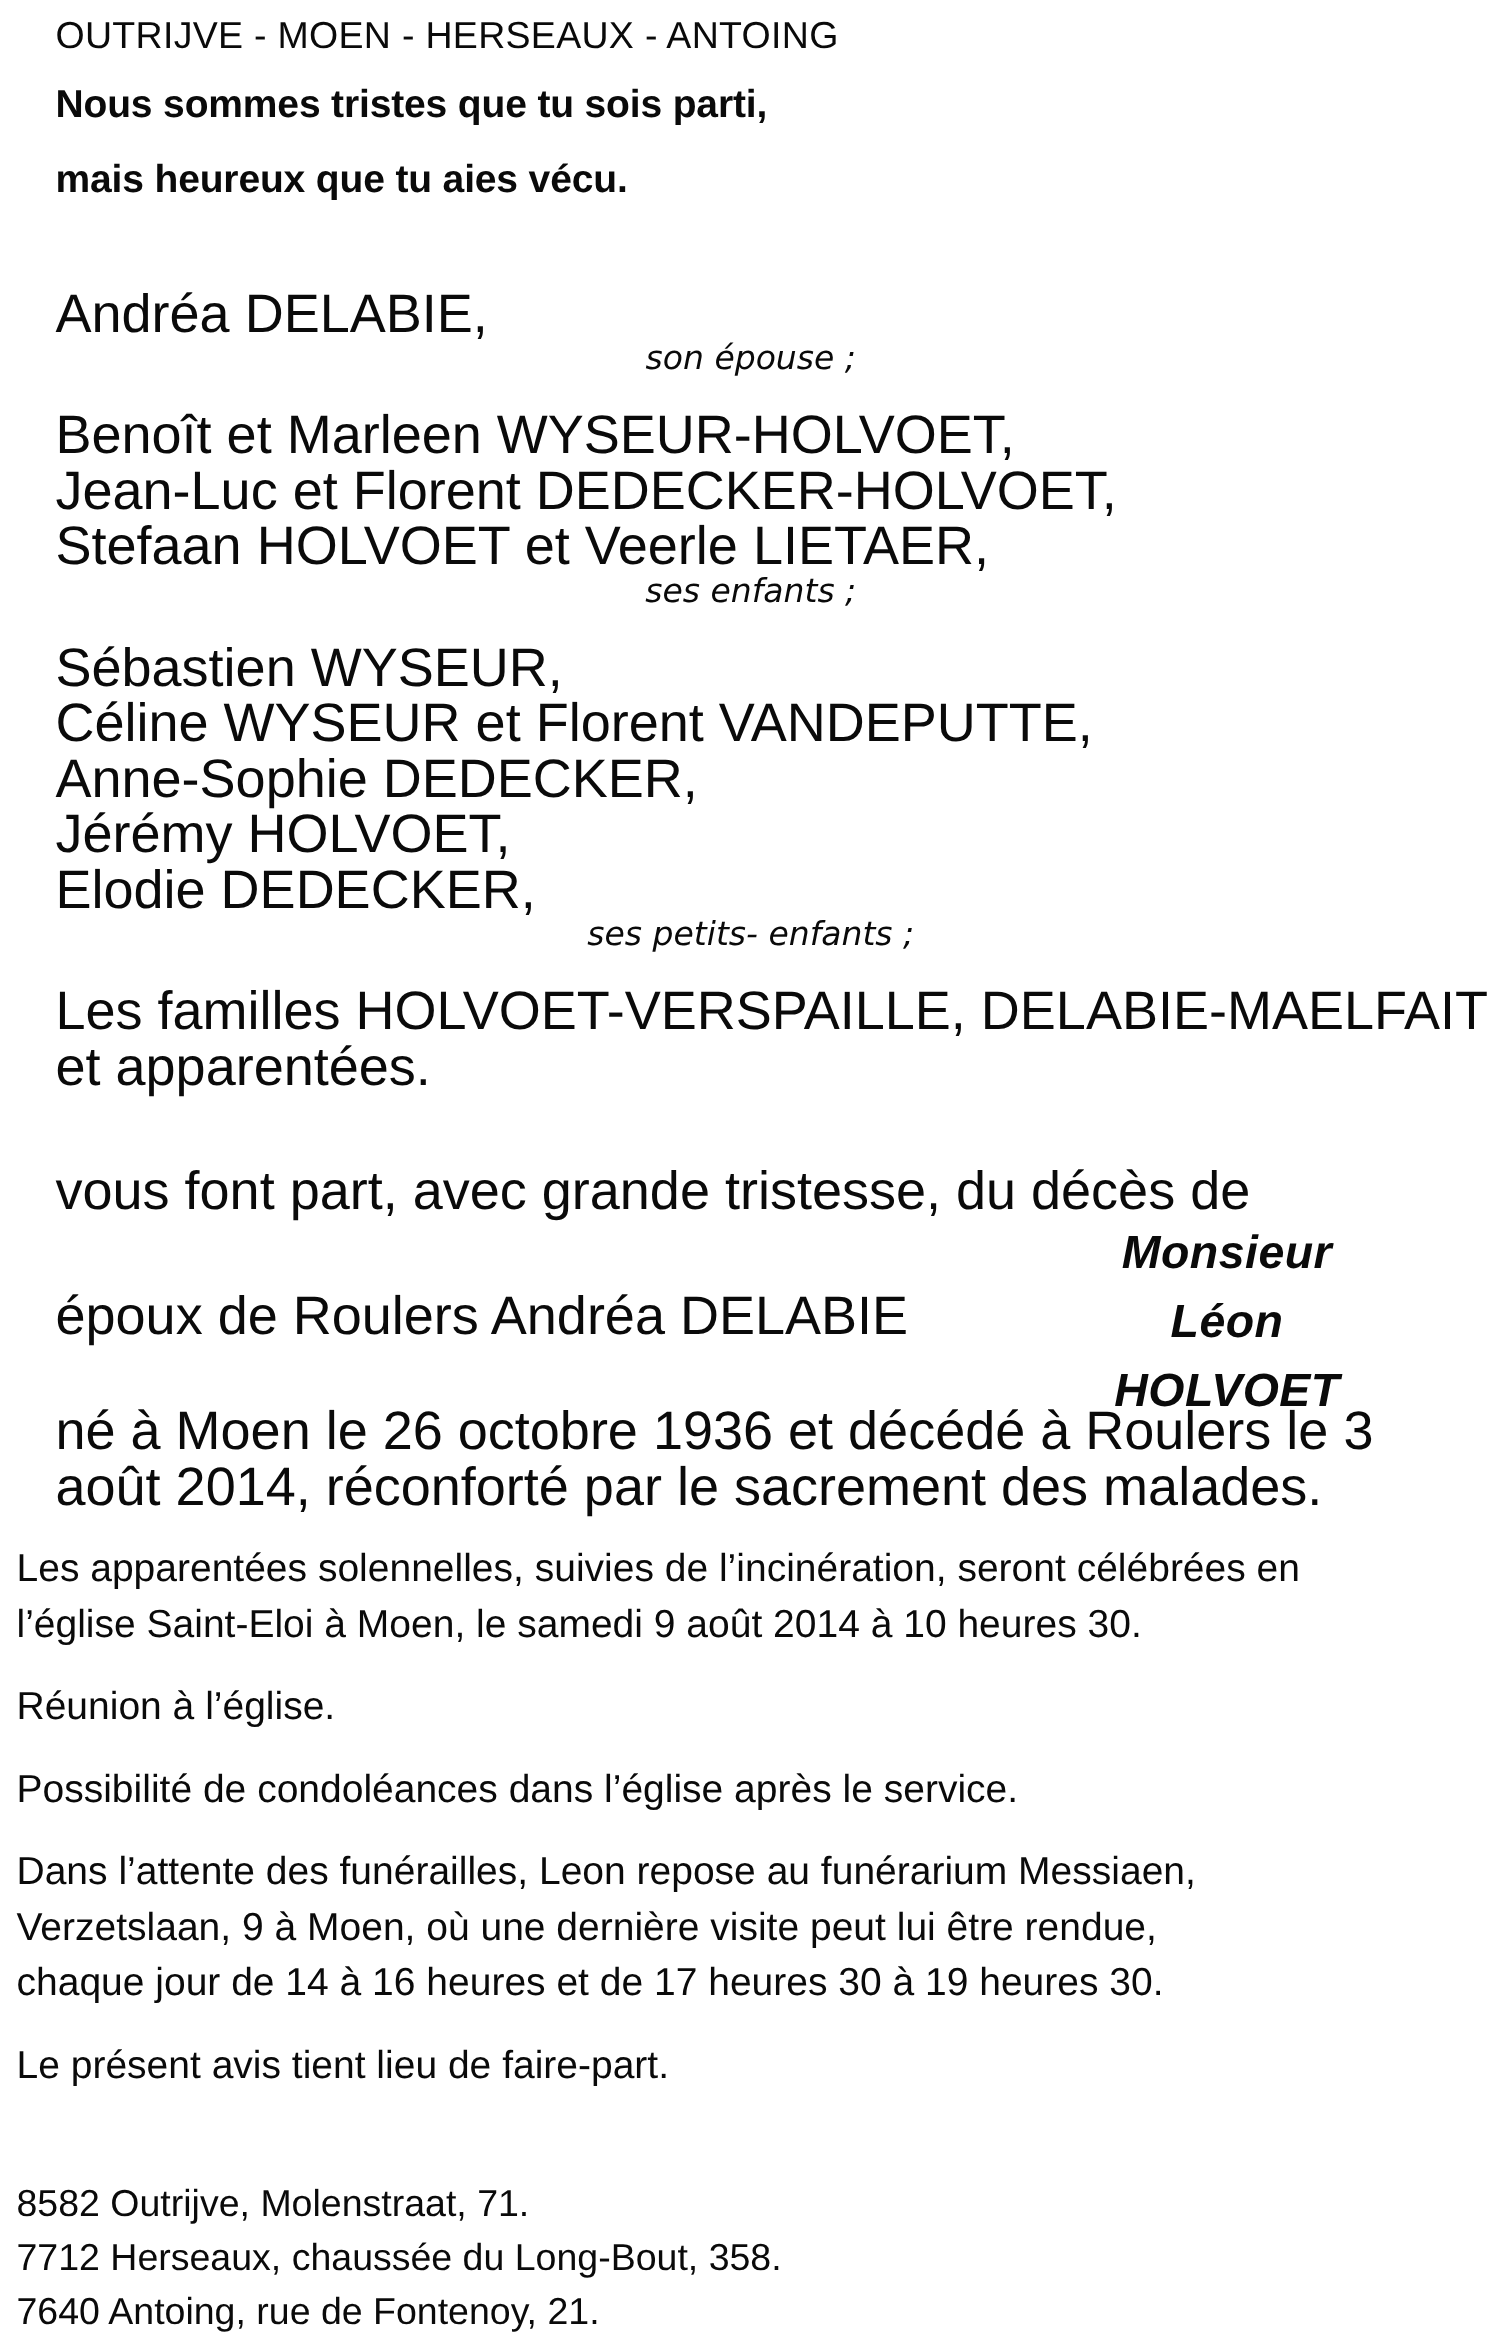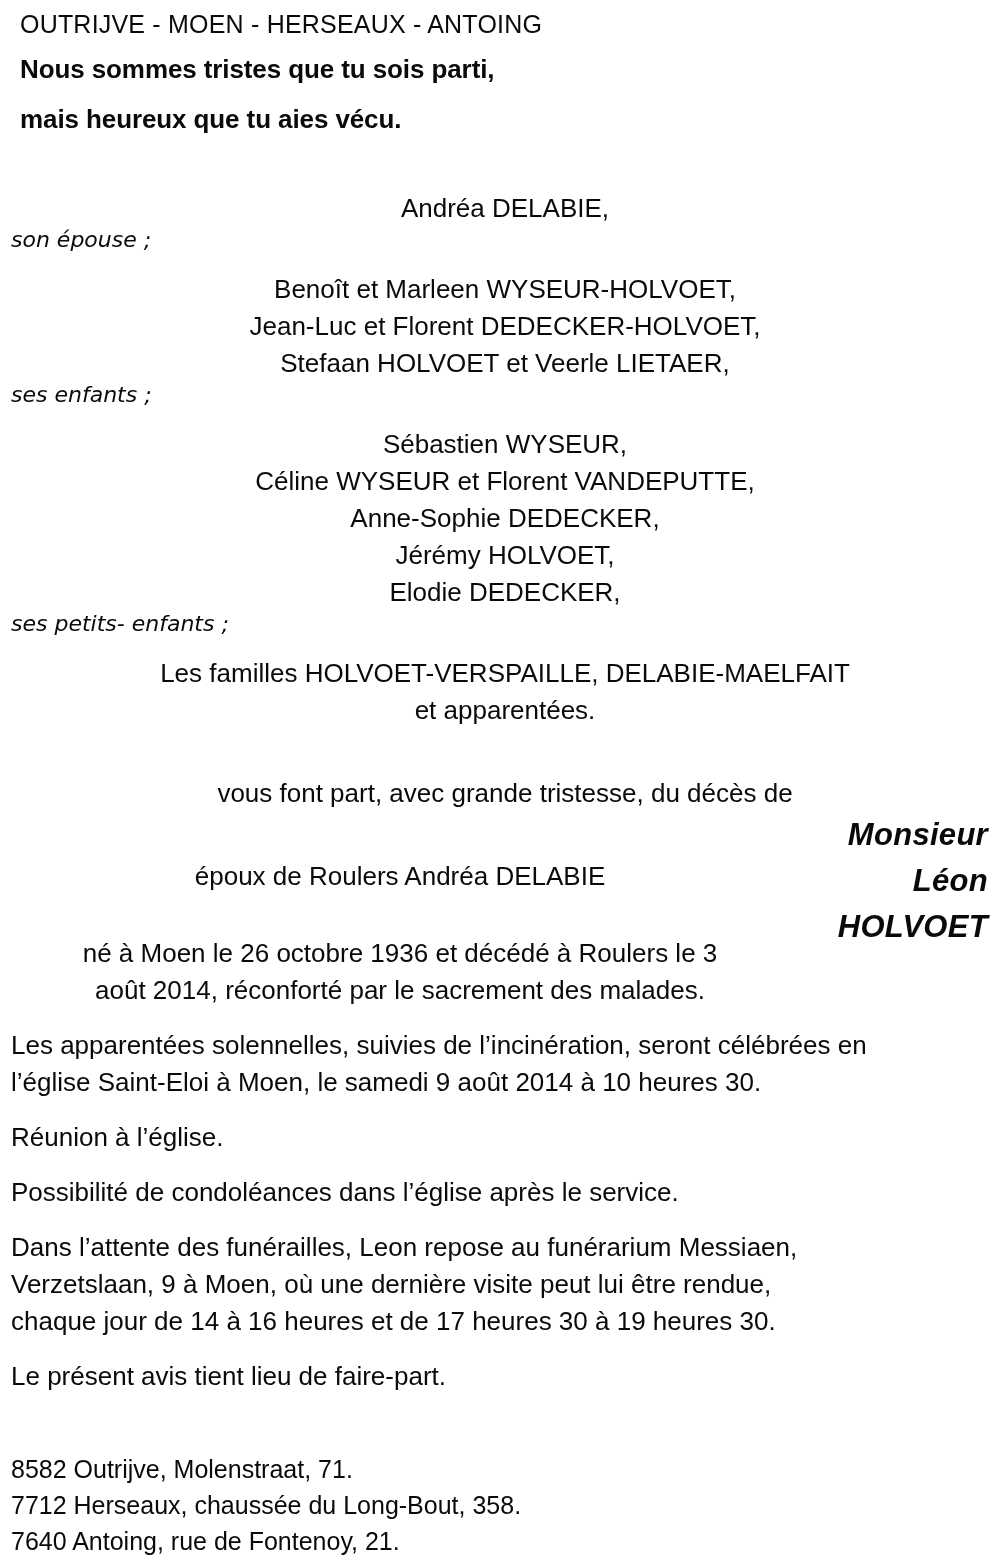--- a/index.html
+++ b/index.html
@@ -22,53 +22,53 @@
     width: 1000px;
     height: 1555px;
     overflow: hidden;
     padding: 0;
     box-sizing: border-box;
   }
 
   
   .row {
     position: relative;
-    padding-left: 20px;
+    padding-left: 2px;
     padding-right: 10px;
     box-sizing: border-box;
+    margin-left: 35px;
   }
 
   .locality-line {
     font-size: 25px;
     line-height: 30px;
     letter-spacing: 0.2px;
     font-weight: 400;
     padding-top: 9px;
   }
 
   .epigraph-line {
     font-size: 26px;
     line-height: 30px;
     font-weight: 700;
     letter-spacing: -0.1px;
   }
   .epigraph-1 { padding-top: 15px; }
   .epigraph-2 { padding-top: 20px; }
 
   .name-line {
-    font-size: 26px;
+    font-size: 36px;
     line-height: 37px;
     font-weight: 400;
     white-space: nowrap;
+  }
+
+  
+  .relation {
     text-align: center;
-  }
-
-  
-  .relation {
-    text-align: left;
     font-style: italic;
     font-size: 22px;
     line-height: 26px;
     font-weight: 400;
     padding-right: 10px;
     padding-left: 11px;
     font-family: "DejaVu Sans", "Liberation Sans", sans-serif;
   }
 
   .para {
@@ -85,21 +85,21 @@
     font-weight: 400;
     padding-left: 11px;
   }
 
   
   .deceased-block {
     position: absolute;
     right: 12px;
     top: 812px;
     width: 340px;
-    text-align: right;
+    text-align: center;
     font-style: italic;
     font-weight: 700;
     font-size: 31px;
     line-height: 46px;
     letter-spacing: 0.3px;
     z-index: 5;
   }
   .deceased-block div { white-space: nowrap; }
 
   

